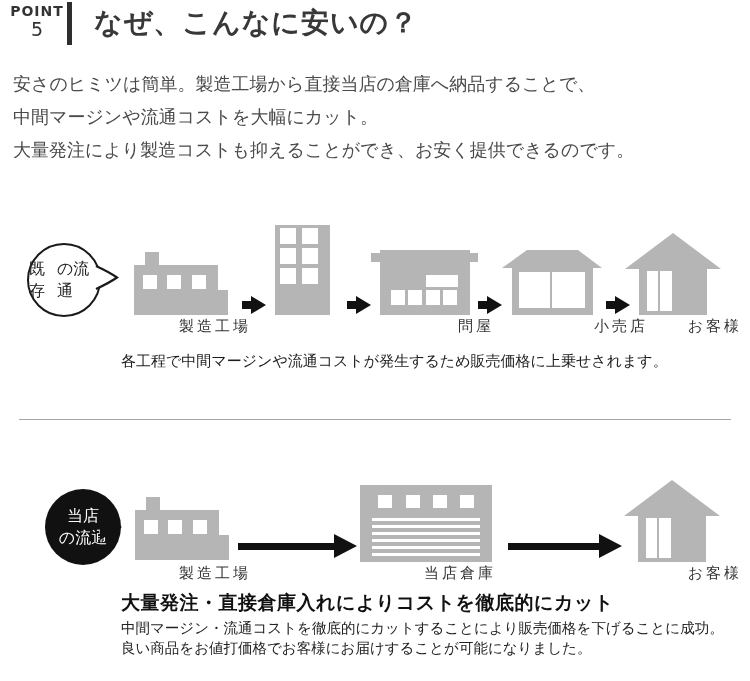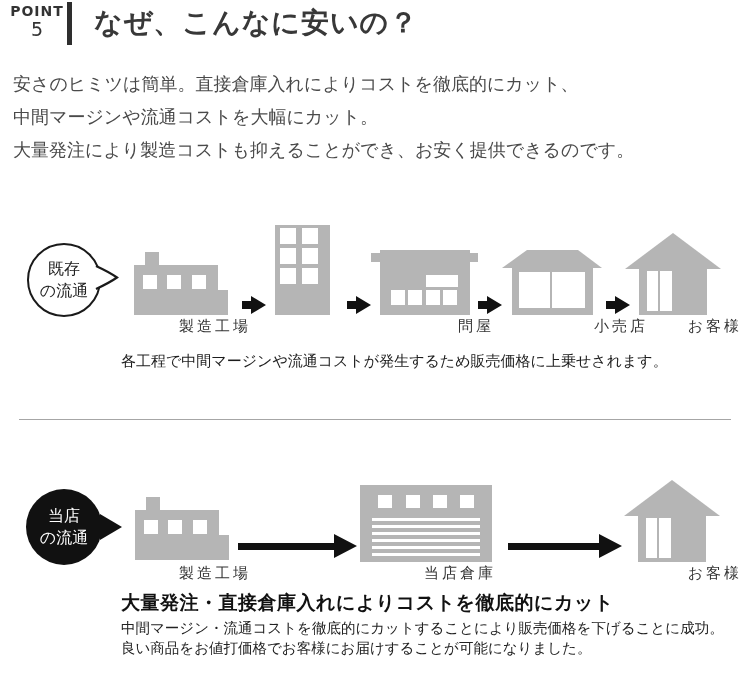--- a/index.html
+++ b/index.html
@@ -11,25 +11,25 @@
   .point-word { left:8px; top:3px; width:58px; text-align:center;
     font-size:14px; font-weight:bold; letter-spacing:1px; color:#333; }
   .point-num  { left:8px; top:18px; width:58px; text-align:center;
     font-size:19px; font-weight:500; color:#333; }
   .vbar { left:67px; top:2px; width:5px; height:43px; background:#2e2e2e; }
   .title { left:94px; top:4px; font-size:28px; font-weight:bold; color:#383838; letter-spacing:1px; }
 
   .intro { left:13px; top:67px; font-size:18px; line-height:33px; color:#4a4a4a; }
 
   .bubble-outline { left:27px; top:243px; width:74px; height:74px; border:2px solid #1a1a1a;
-    border-radius:50%; display:flex; flex-direction:column; align-items:center; justify-content:center;
+    border-radius:50%; display:flex; flex-direction:row; align-items:center; justify-content:center;
     font-size:16px; line-height:22px; color:#222; background:#fff; z-index:1; }
   .bubble-tail-white { left:94px; top:264px; z-index:2; }
 
-  .bubble-filled { left:26px; top:489px; width:76px; height:76px; background:#111;
+  .bubble-filled { left:45px; top:489px; width:76px; height:76px; background:#111;
     border-radius:50%; display:flex; flex-direction:column; align-items:center; justify-content:center;
     font-size:16px; line-height:22px; color:#fff; z-index:1; }
   .bubble-tail-black { left:100px; top:514px; z-index:2; }
 
   .flow-label { text-align:right; font-size:15px; letter-spacing:3px; color:#333; width:140px; }
 
   .caption { left:121px; top:352px; font-size:15px; color:#1c1c1c; }
   .divider { left:19px; top:419px; width:712px; height:1px; background:#a6a6a6; }
 
   .headline { left:121px; top:590px; font-size:19px; font-weight:bold; color:#111; letter-spacing:0.5px; }
@@ -39,21 +39,21 @@
 <body>
 
 <div class="page">
 
   <div class="abs point-word">POINT</div>
   <div class="abs point-num">5</div>
   <div class="abs vbar"></div>
   <h1 class="abs title">なぜ、こんなに安いの？</h1>
 
   <div class="abs intro">
-    <div>安さのヒミツは簡単。直接倉庫入れによりコストを徹底的にカット、</div>
+    <div>安さのヒミツは簡単。製造工場から直接当店の倉庫へ納品することで、</div>
     <div>中間マージンや流通コストを大幅にカット。</div>
     <div>大量発注により製造コストも抑えることができ、お安く提供できるのです。</div>
   </div>
 
   <div class="abs bubble-outline">
     <div>既存</div>
     <div>の流通</div>
   </div>
   <svg class="abs bubble-tail-white" width="26" height="28">
     <path d="M2,2 Q15,8 23,13.5 Q15,19 2,25" fill="#ffffff" stroke="#1a1a1a" stroke-width="2.2" stroke-linejoin="miter"></path>

